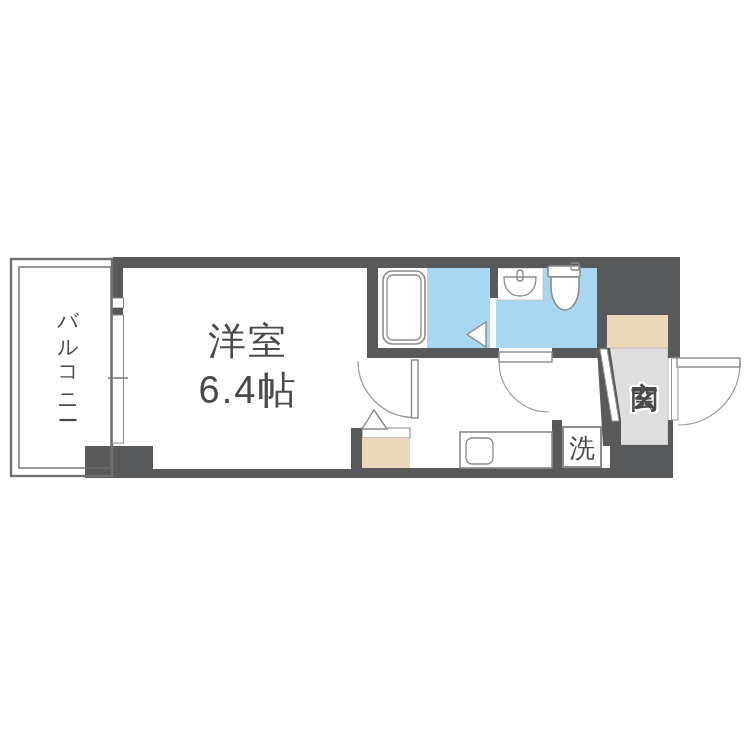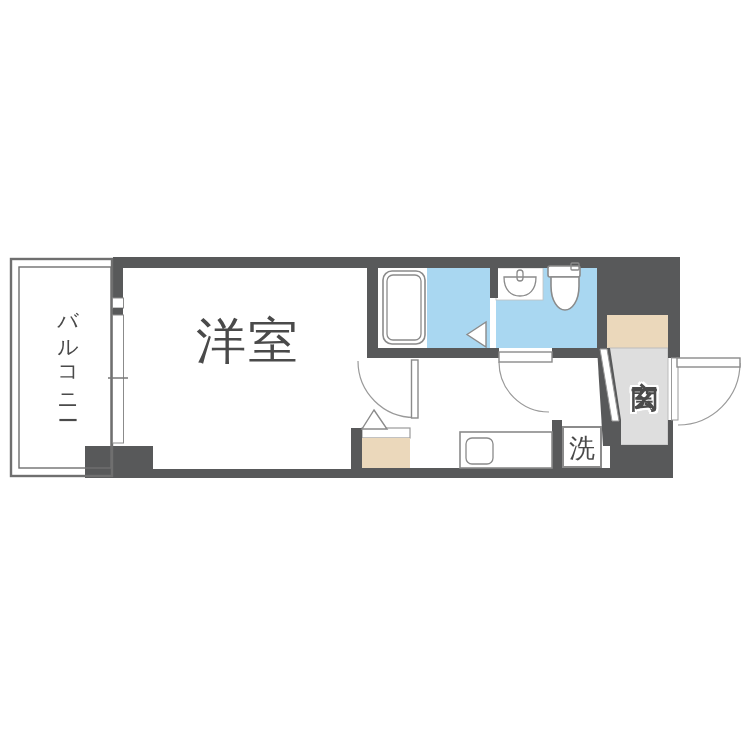--- a/index.html
+++ b/index.html
@@ -10,21 +10,21 @@
   .water{fill:var(--water);}
   .beige{fill:var(--beige);}
   .genkan-floor{fill:var(--entrance_floor);stroke:#bcbcbc;stroke-width:1;}
   .fix{fill:#ffffff;stroke:var(--outline);stroke-width:1.6;}
   .fix-thin{fill:none;stroke:var(--outline);stroke-width:1.3;}
   .leaf{fill:#ffffff;stroke:var(--outline);stroke-width:1.4;}
   .swing{fill:none;stroke:var(--door_line);stroke-width:1.2;}
   .label{position:absolute;color:var(--text);}
   .v-text{writing-mode:vertical-rl;}
   .room-label{left:120px;top:317px;width:256px;text-align:center;line-height:49px;
-              font-size:50px;letter-spacing:2px;}
+              font-size:38px;letter-spacing:2px;}
   .balcony-label{left:54px;top:297px;font-size:21px;letter-spacing:4px;}
   .genkan-label{left:628px;top:361px;font-size:26px;letter-spacing:6px;font-weight:bold;
     text-shadow:-2px -2px 0 #fff,2px -2px 0 #fff,-2px 2px 0 #fff,2px 2px 0 #fff,
                 0 2px 0 #fff,0 -2px 0 #fff,2px 0 0 #fff,-2px 0 0 #fff;}
   .laundry-label{left:563px;top:431px;width:38px;text-align:center;font-size:26px;}
 </style>
 </head>
 <body>
 
 <div id="stage">
@@ -114,18 +114,19 @@
       <rect x="671.5" y="358" width="6.5" height="62" fill="#ffffff" stroke="#9a9a9a" stroke-width="1"></rect>
       <path class="swing" d="M740 363 A62 62 0 0 1 678 425"></path>
       <rect class="leaf" x="677" y="358" width="63" height="9"></rect>
     </g>
   </svg>
 
   <div class="label v-text balcony-label">バルコニー</div>
 
   <div class="label room-label">
     <div>洋室</div>
+    <div>6.4帖</div>
   </div>
 
   <div class="label v-text genkan-label">玄関</div>
 
   <div class="label laundry-label">洗</div>
 </div>
 
 </body></html>

